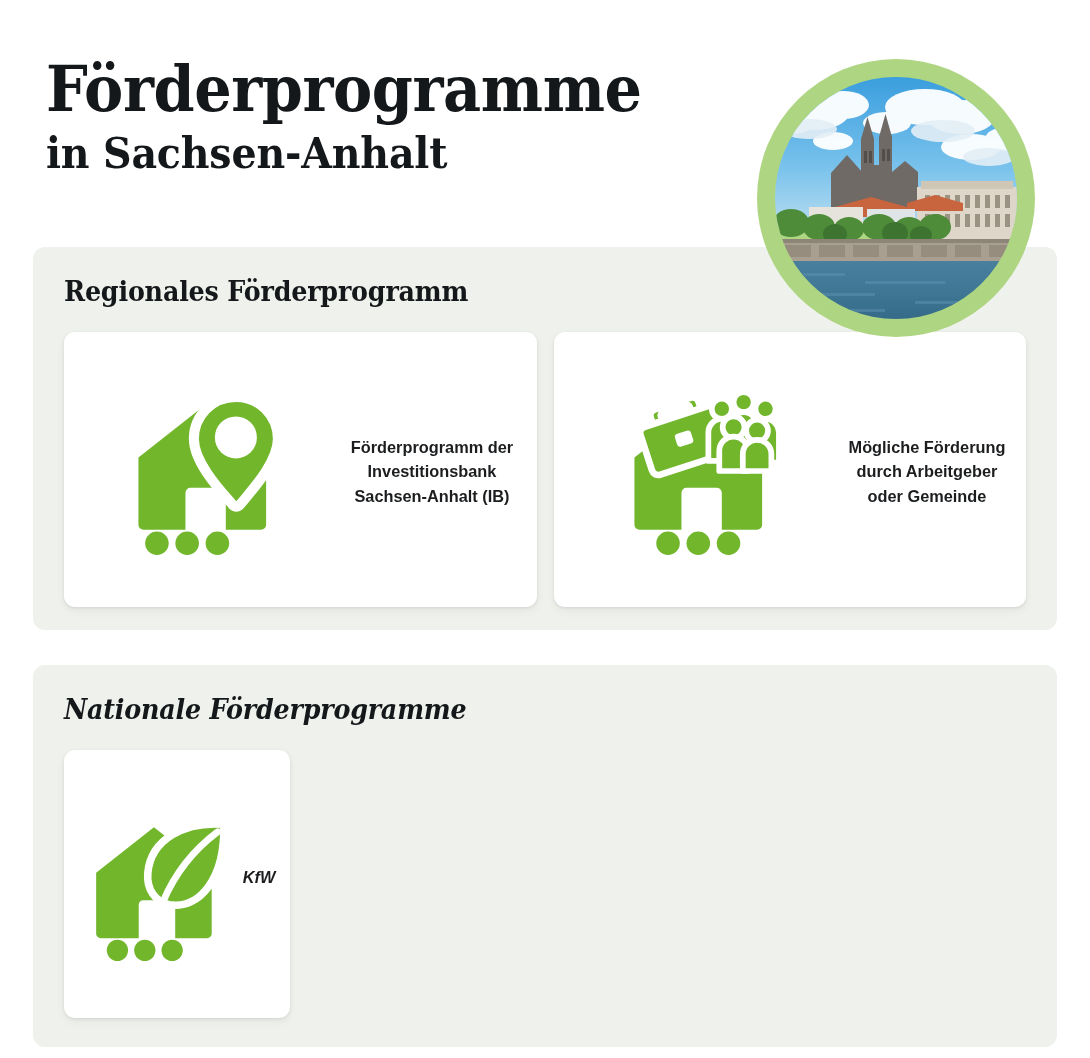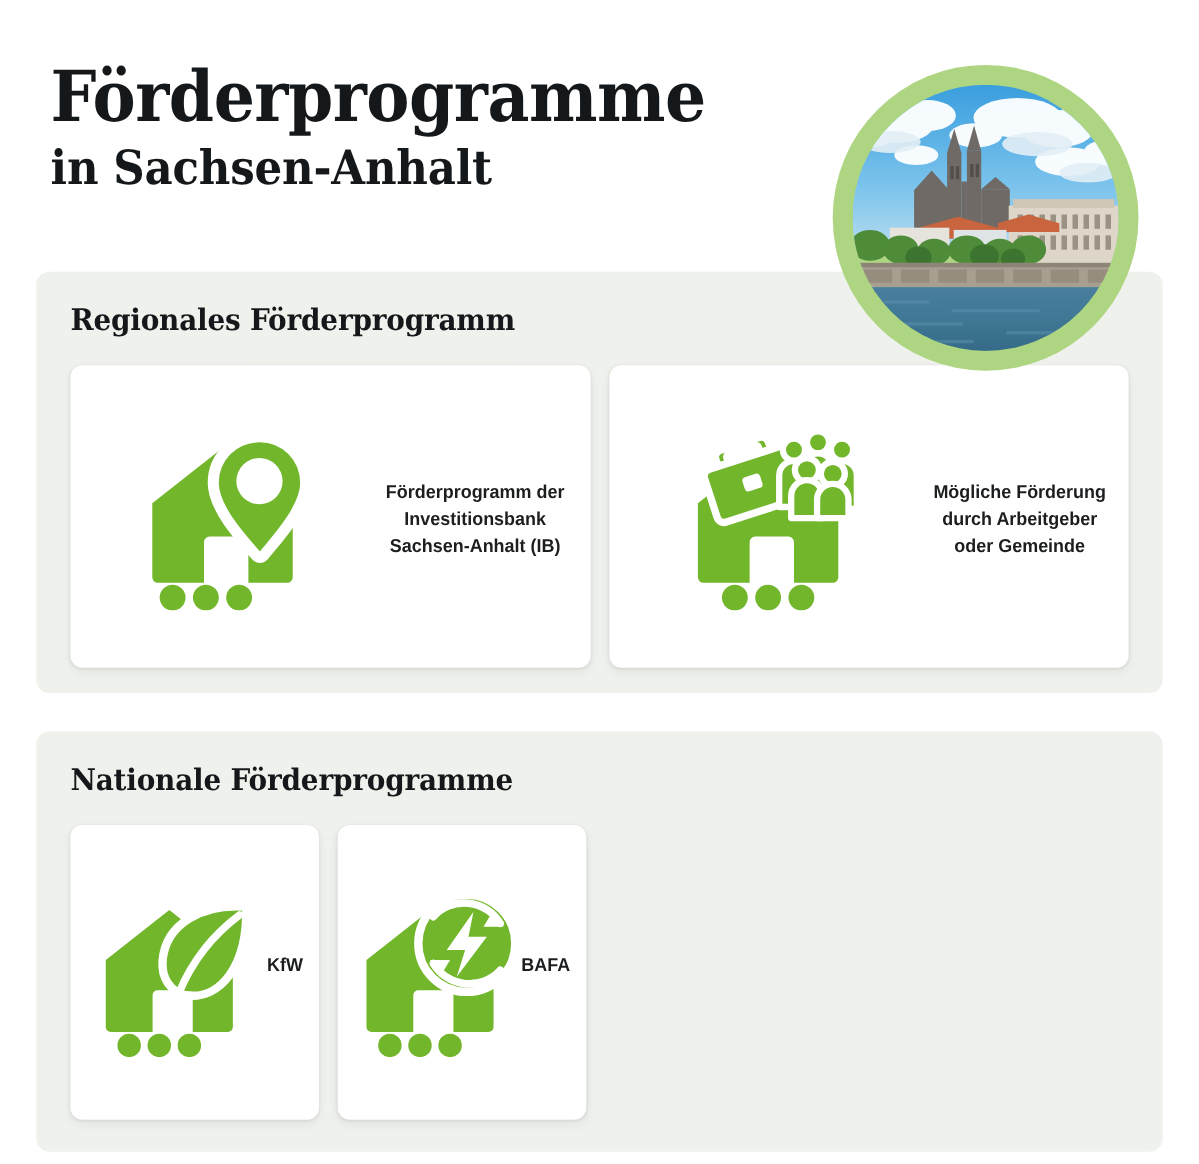--- a/index.html
+++ b/index.html
@@ -74,21 +74,21 @@
   }
   .photo-inner svg { display: block; width: 100%; height: 100%; }
 
   
   .panel {
     position: absolute;
     background: #eff1ec;
     border-radius: 12px;
   }
   #panel-regional { left: 33px; top: 215px; width: 1024px; height: 383px; }
-  #panel-national { left: 33px; top: 633px; width: 1024px; height: 382px; }
+  #panel-national { left: 33px; top: 633px; width: 1024px; height: 382px; font-style: italic; }
 
   .panel-title {
     font-family: "DejaVu Serif", "Liberation Serif", serif;
     font-weight: 700;
     font-size: 27px;
     color: #15181a;
     letter-spacing: -0.2px;
     position: absolute;
     left: 31px;
     top: 29px;
@@ -353,40 +353,17 @@
               <circle cx="58" cy="93" r="7"></circle>
             </g>
             <path d="M92 10 C66 8 44 20 42 42 C41 53 47 61 56 63 C76 66 93 46 92 10 Z" fill="#72b62c" stroke="#ffffff" stroke-width="5" stroke-linejoin="round"></path>
             <path d="M88 15 C72 27 60 42 52 61" fill="none" stroke="#ffffff" stroke-width="4.5" stroke-linecap="round"></path>
           </svg>
         </div>
         <div class="card-label">KfW</div>
       </div>
 
 
-      <div class="card">
-        <div class="card-icon">
-          <svg viewBox="0 0 100 100" aria-hidden="true">
-            <g fill="#72b62c">
-              <path d="M8 42 L46 12 L84 42 L84 82 A3 3 0 0 1 81 85 L60 85 L60 63 A3 3 0 0 0 57 60 L39 60 A3 3 0 0 0 36 63 L36 85 L11 85 A3 3 0 0 1 8 82 Z"></path>
-              <circle cx="22" cy="93" r="7"></circle>
-              <circle cx="40" cy="93" r="7"></circle>
-              <circle cx="58" cy="93" r="7"></circle>
-            </g>
-            <circle cx="68" cy="32" r="29" fill="#72b62c" stroke="#ffffff" stroke-width="5"></circle>
-            <g fill="none" stroke="#ffffff" stroke-width="4.5" stroke-linecap="round">
-              <path d="M48 16 A25 25 0 0 1 88 20"></path>
-              <path d="M88 48 A25 25 0 0 1 48 44"></path>
-            </g>
-            <g fill="#ffffff">
-              <polygon points="84,12 90,22 78,22"></polygon>
-              <polygon points="52,52 46,42 58,42"></polygon>
-            </g>
-            <polygon points="72,13 56,36 67,36 62,52 80,28 69,28" fill="#ffffff"></polygon>
-          </svg>
-        </div>
-        <div class="card-label">BAFA</div>
-      </div>
 
     </div>
   </section>
 
 </div>
 
 </body></html>

